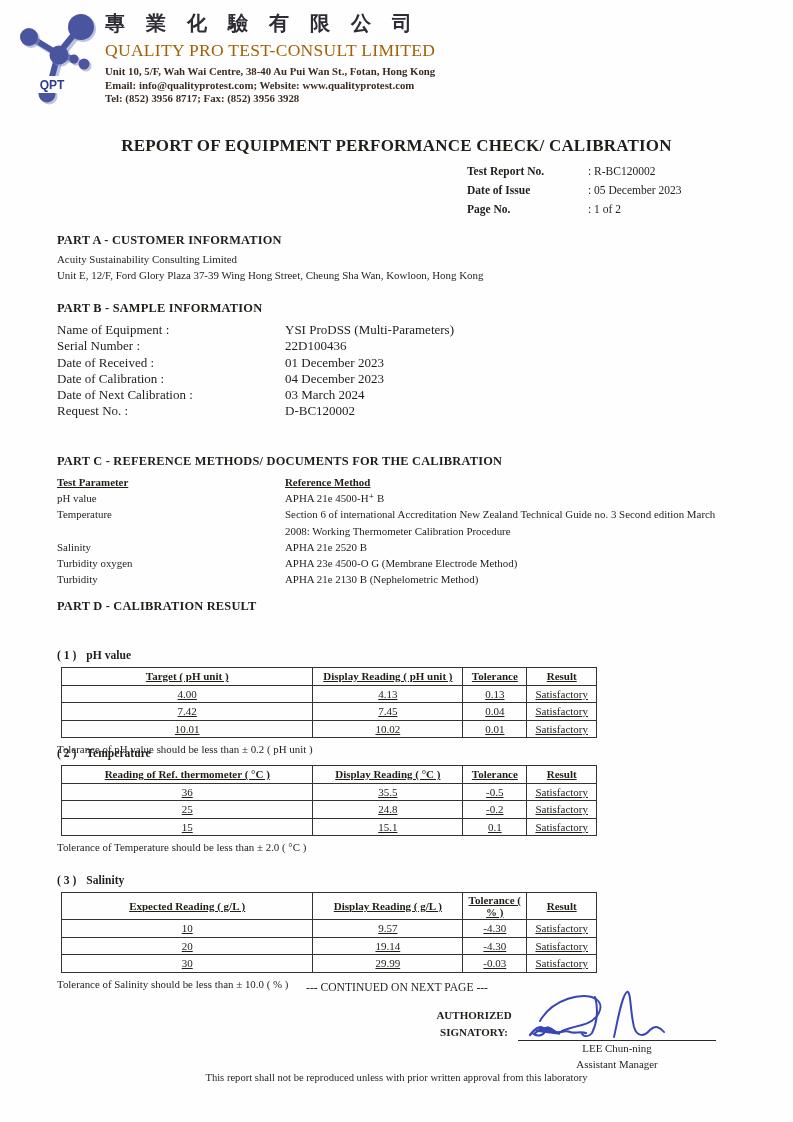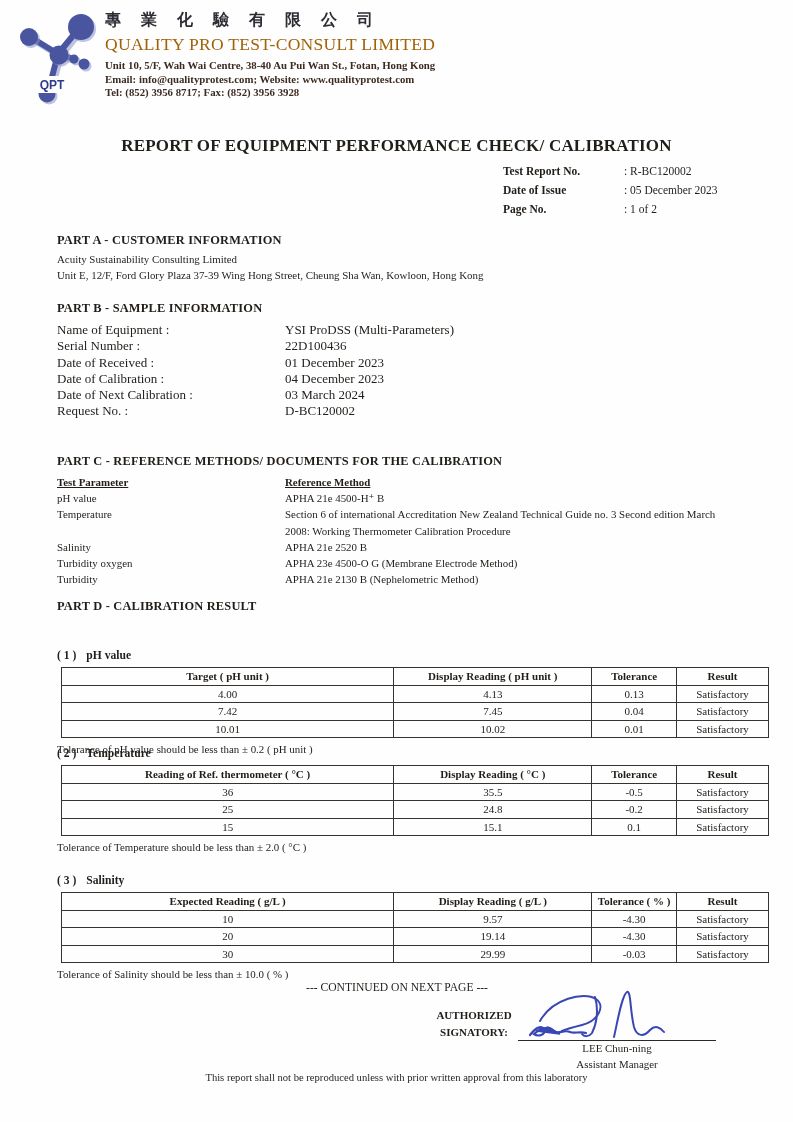--- a/index.html
+++ b/index.html
@@ -9,48 +9,48 @@
     width:793px; height:1122px;
     margin:0 auto;
     background:#fefefe;
     font-family:"Liberation Serif","DejaVu Serif",serif;
     color:#211d19;
     overflow:hidden;
   }
   
   .logo { position:absolute; left:8px; top:2px; width:98px; height:104px; }
   .hdr-text { position:absolute; left:105px; top:10px; width:540px; }
-  .zh { font-size:16px; letter-spacing:8px; color:#2e2d35; font-weight:bold; }
+  .zh { font-size:20px; letter-spacing:8px; color:#2e2d35; font-weight:bold; }
   .en { font-size:17.5px; color:#a16207; margin-top:3px; letter-spacing:0.3px; }
   .addr { margin-top:4px; font-size:10.8px; line-height:13.6px; color:#3d2b22; font-weight:bold;}
   
   .title { position:absolute; top:136px; left:0; width:100%; text-align:center;
            font-size:17px; font-weight:bold; letter-spacing:0.2px; }
   .rinfo { position:absolute; left:467px; top:165px; font-size:11.5px; }
-  .rinfo-row { height:19px;margin-left:36px; }
+  .rinfo-row { height:19px; }
   .rinfo-label { display:inline-block; width:121px; font-weight:bold; }
   
   .sec { position:absolute; left:57px; width:680px; }
   .sec-h { font-size:12.4px; font-weight:bold; letter-spacing:0.2px; }
   .body-line { font-size:10.9px; line-height:15.6px; }
   
   .pb-rows { margin-top:6px; }
   .pb-row { line-height:16.3px; font-size:13px; }
   .pb-label { display:inline-block; width:228px; vertical-align:top; }
   
   .pc-rows { margin-top:5px; }
   .pc-row { display:flex; font-size:10.9px; line-height:16.2px; }
   .pc-param { width:228px; flex:none; }
   .pc-method { width:450px; }
   .hdr-u { font-weight:bold; text-decoration:underline; }
   
   .cal-label { font-size:11.6px; font-weight:bold; }
   .cal-num { display:inline-block; margin-right:10px; }
-  table.cal { border-collapse:collapse; width:708px; margin-left:4px; margin-top:5px;
-              font-size:11px; table-layout:fixed; }
+  table.cal { border-collapse:collapse; width:536px; margin-left:4px; margin-top:5px;
+              font-size:11px; table-layout:fixed;text-decoration:underline; }
   table.cal th, table.cal td {
     border:1px solid #35332f; text-align:center; height:17.5px; padding:1px 2px;
   }
   table.cal th { font-weight:bold; }
   .c1 { width:47%; } .c2 { width:28%; } .c3 { width:12%; } .c4 { width:13%; }
   .note { font-size:10.9px; margin-top:5px; }
   
   .continued { position:absolute; left:57px; top:981px; width:680px; text-align:center;
                font-size:11.6px; }
   .auth { position:absolute; left:428px; top:1007px; width:92px; text-align:center;

